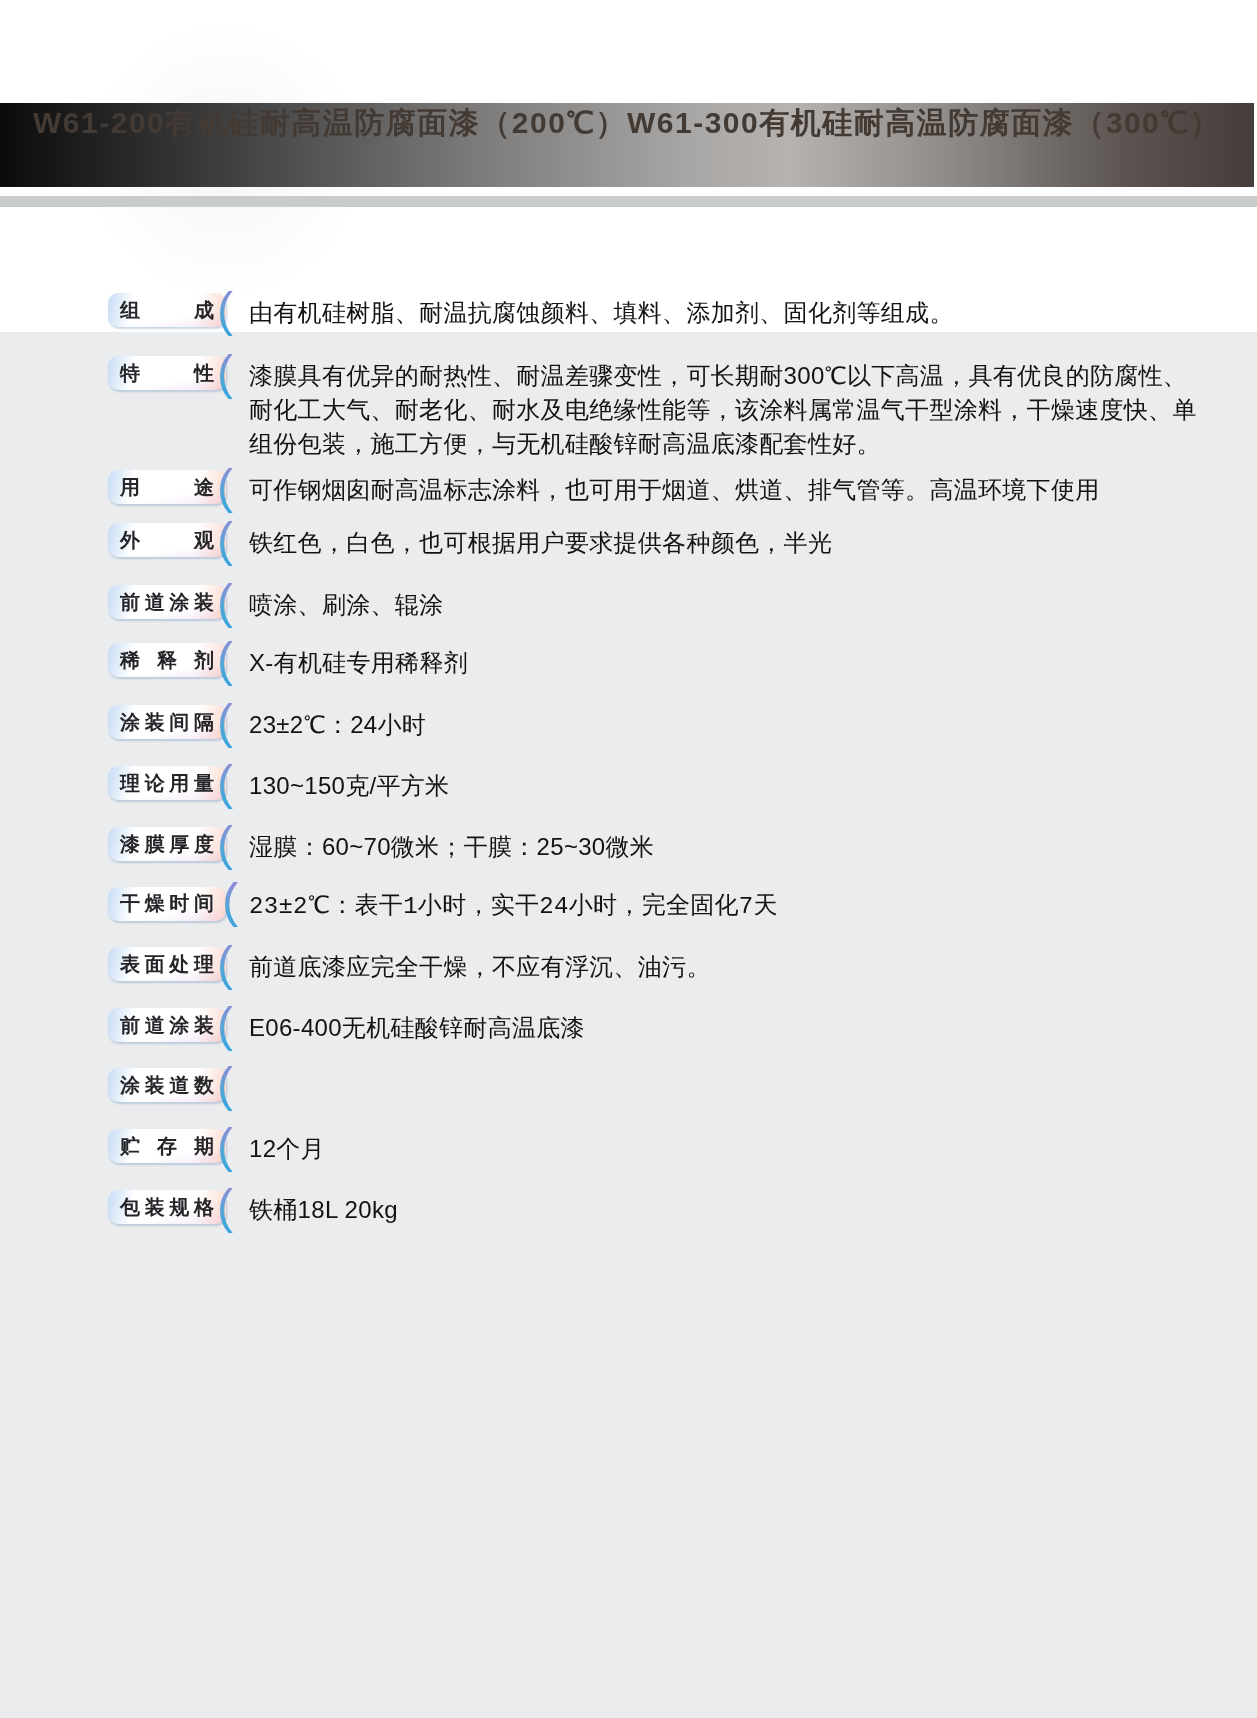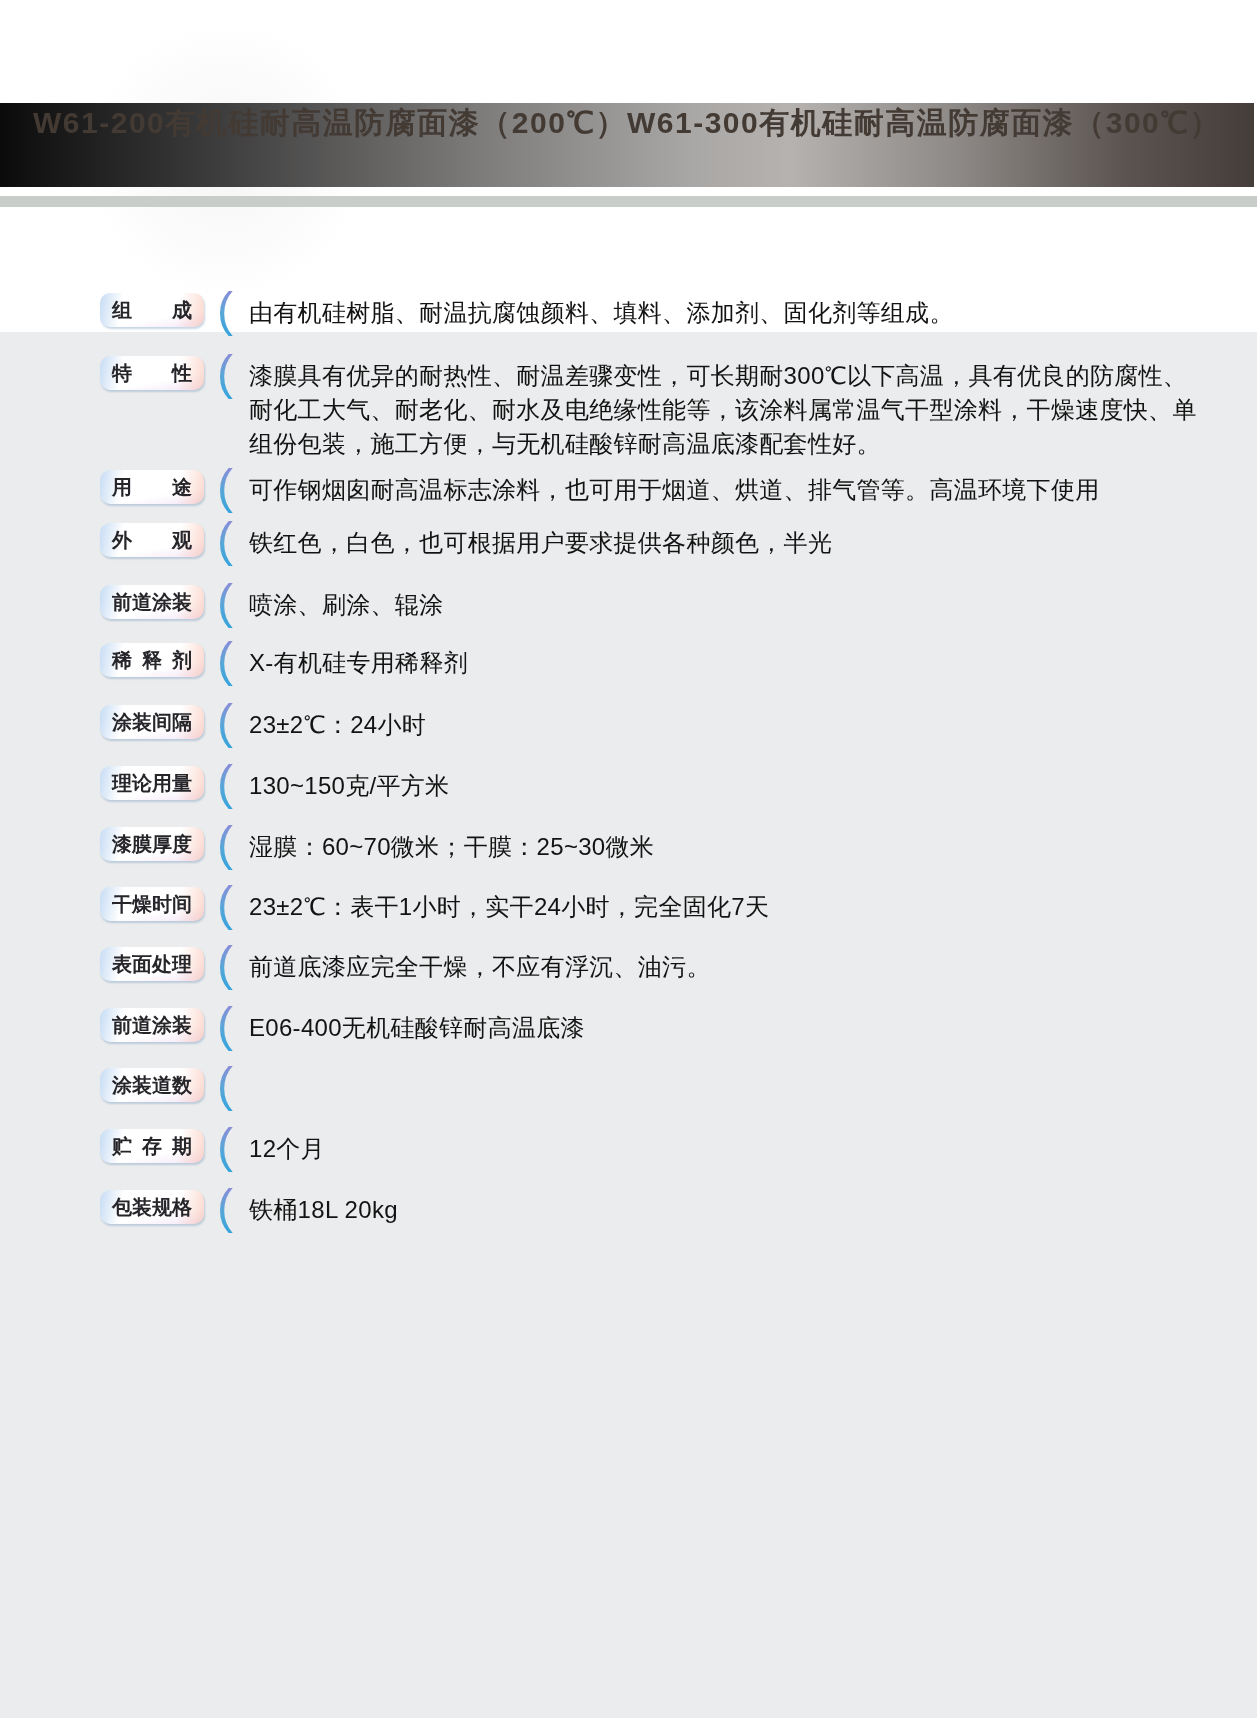--- a/index.html
+++ b/index.html
@@ -23,21 +23,21 @@
   
   .strip{position:absolute;left:0;top:196px;width:100%;height:11px;background:#c9cdca;z-index:1;}
 
   
   .content-bg{position:absolute;left:0;top:332px;width:100%;height:1386px;background:#ebeced;z-index:0;}
 
   .rows{position:absolute;left:0;top:0;width:100%;height:100%;z-index:2;}
 
   .row{position:absolute;left:0;width:100%;height:40px;}
 
-  .pill{position:absolute;left:100px;top:0;width:104px;height:34px;border-radius:10px;
+  .pill{position:absolute;left:108px;top:0;width:118px;height:34px;border-radius:10px;
     background:
       linear-gradient(100deg, rgba(150,190,235,0.55), rgba(255,255,255,0) 22%),
       linear-gradient(280deg, rgba(248,185,165,0.55), rgba(255,255,255,0) 26%),
       linear-gradient(350deg, rgba(215,175,230,0.30), rgba(255,255,255,0) 32%),
       #ffffff;
     box-shadow:1px 2px 2px rgba(110,150,190,0.38);}
   .pill-text{display:block;padding:4px 12px 0 12px;font-size:20px;font-weight:700;color:#25252a;
     line-height:27px;text-align:justify;text-align-last:justify;}
 
   .paren{position:absolute;left:217px;top:-9px;font-size:48px;font-weight:400;line-height:52px;
@@ -129,21 +129,21 @@
     </div>
 
     <div class="row" style="top: 827px;">
       <div class="pill">
         <span class="pill-text">漆膜厚度</span>
       </div>
       <span class="paren">(</span>
       <div class="val">湿膜：60~70微米；干膜：25~30微米</div>
     </div>
 
-    <div class="row" style="top: 887px;">
+    <div class="row" style="top: 887px; font-family: Liberation Mono, monospace;">
       <div class="pill">
         <span class="pill-text">干燥时间</span>
       </div>
       <span class="paren">(</span>
       <div class="val">23±2℃：表干1小时，实干24小时，完全固化7天</div>
     </div>
 
     <div class="row" style="top: 947px;">
       <div class="pill">
         <span class="pill-text">表面处理</span>

